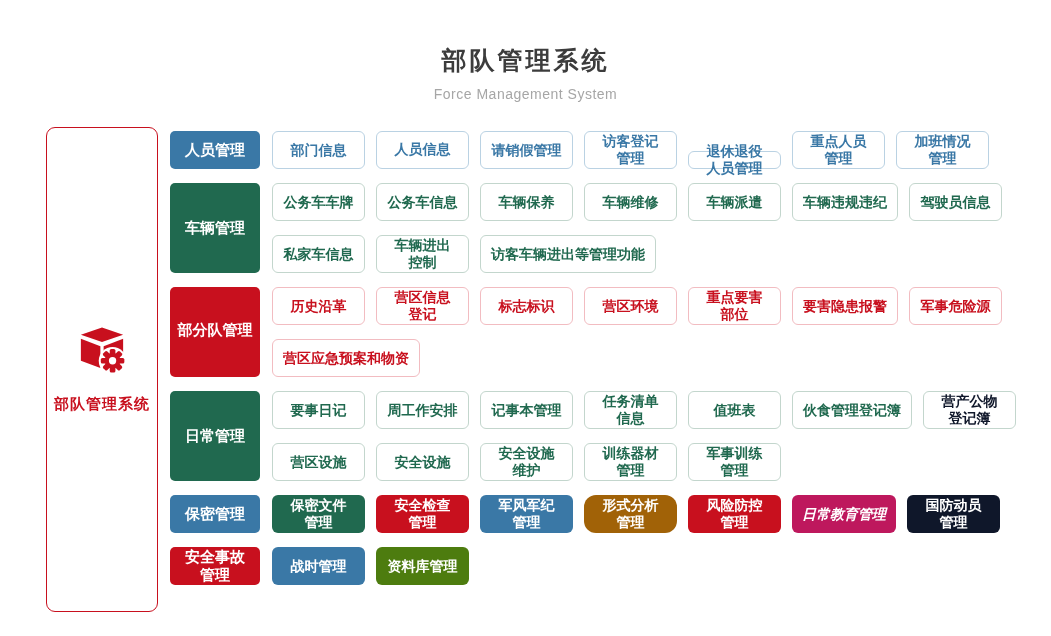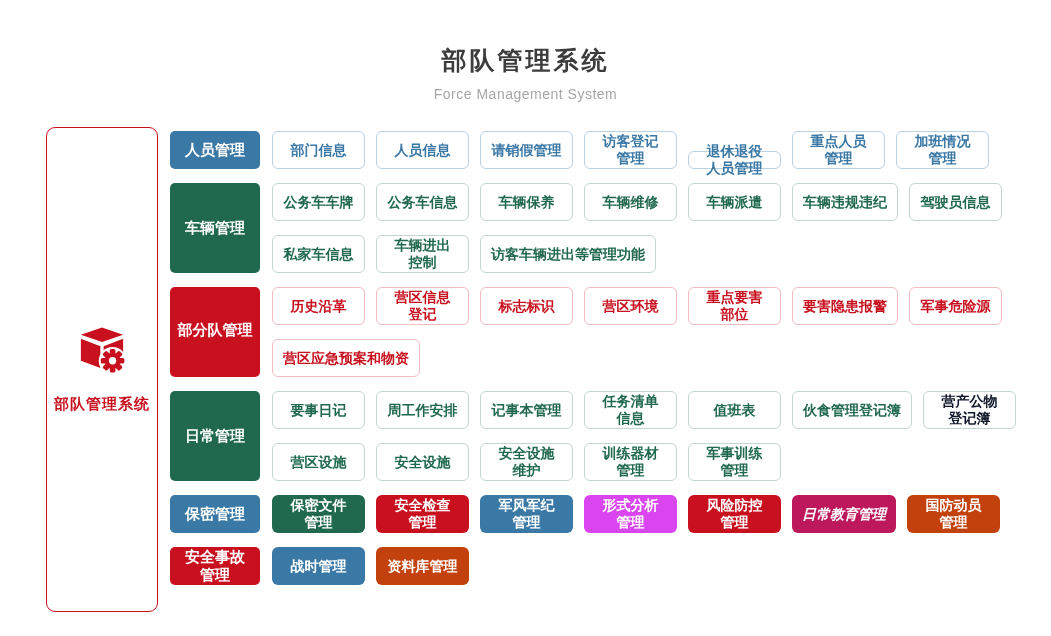--- a/index.html
+++ b/index.html
@@ -77,21 +77,21 @@
     </span>
     <div class="sidebar-label">部队管理系统</div>
   </div>
 
   <div class="rows">
       <div class="row">
         <div class="cat" style="background: rgb(58, 120, 166);">人员管理</div>
         <div class="lines">
           <div class="line">
             <div class="item outline" style="color: rgb(58, 120, 166); border-color: rgb(186, 210, 227);">部门信息</div>
-            <div class="item outline" style="color: rgb(58, 120, 166); border-color: rgb(186, 210, 227);">人员信息</div>
+            <div class="item outline" style="color: rgb(58, 120, 166); border-color: rgb(186, 210, 227); font-family: Liberation Mono, monospace;">人员信息</div>
             <div class="item outline" style="color: rgb(58, 120, 166); border-color: rgb(186, 210, 227);">请销假管理</div>
             <div class="item outline" style="color: rgb(58, 120, 166); border-color: rgb(186, 210, 227);">访客登记
 管理</div>
             <div class="item outline" style="color: rgb(58, 120, 166); border-color: rgb(186, 210, 227); margin-top: 20px;">退休退役
 人员管理</div>
             <div class="item outline" style="color: rgb(58, 120, 166); border-color: rgb(186, 210, 227);">重点人员
 管理</div>
             <div class="item outline" style="color: rgb(58, 120, 166); border-color: rgb(186, 210, 227);">加班情况
 管理</div>
           </div>
@@ -165,35 +165,35 @@
       <div class="row">
         <div class="cat" style="background: rgb(58, 120, 166);">保密管理</div>
         <div class="lines">
           <div class="line">
             <div class="item filled" style="background: rgb(32, 105, 79);">保密文件
 管理</div>
             <div class="item filled" style="background: rgb(200, 16, 30);">安全检查
 管理</div>
             <div class="item filled" style="background: rgb(58, 120, 166);">军风军纪
 管理</div>
-            <div class="item filled" style="background: #d946ef;">形式分析
+            <div class="item filled" style="background: #a16207; border-radius: 12px;">形式分析
 管理</div>
             <div class="item filled" style="background: rgb(200, 16, 30);">风险防控
 管理</div>
             <div class="item filled" style="background: #be185d; font-style: italic;">日常教育管理</div>
-            <div class="item filled" style="background: #c2410c;">国防动员
+            <div class="item filled" style="background: #0f172a;">国防动员
 管理</div>
           </div>
         </div>
       </div>
       <div class="row">
         <div class="cat" style="background: rgb(200, 16, 30);">安全事故
 管理</div>
         <div class="lines">
           <div class="line">
             <div class="item filled" style="background: rgb(58, 120, 166);">战时管理</div>
-            <div class="item filled" style="background: #c2410c;">资料库管理</div>
+            <div class="item filled" style="background: #4d7c0f;">资料库管理</div>
           </div>
         </div>
       </div>
     </div>
 
 </div>
 
 </body></html>

